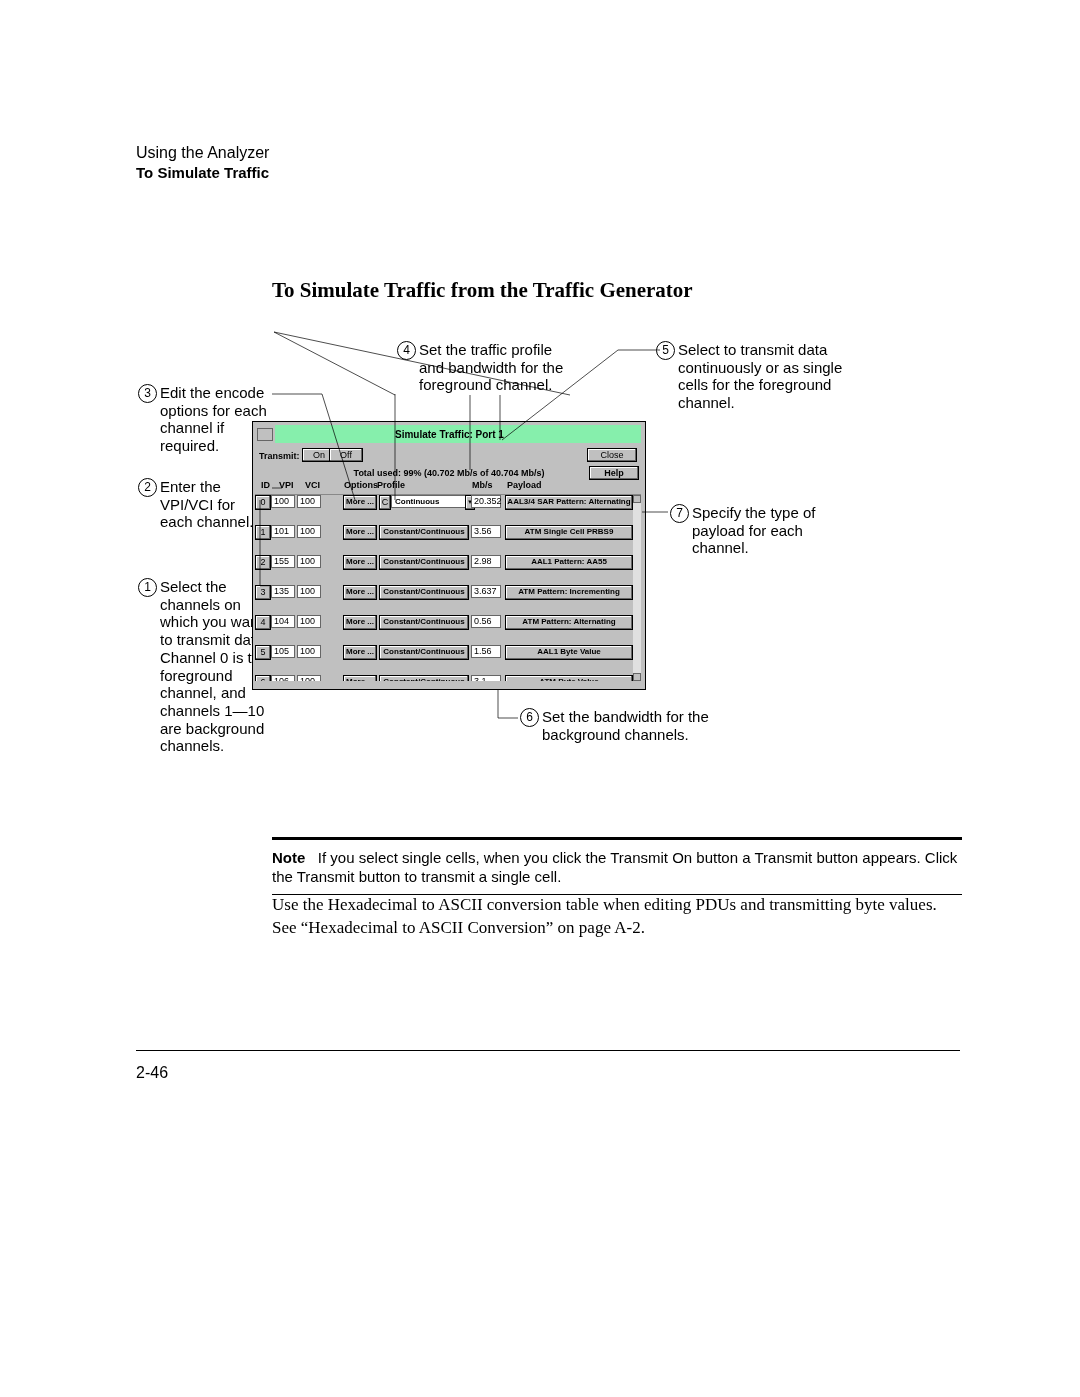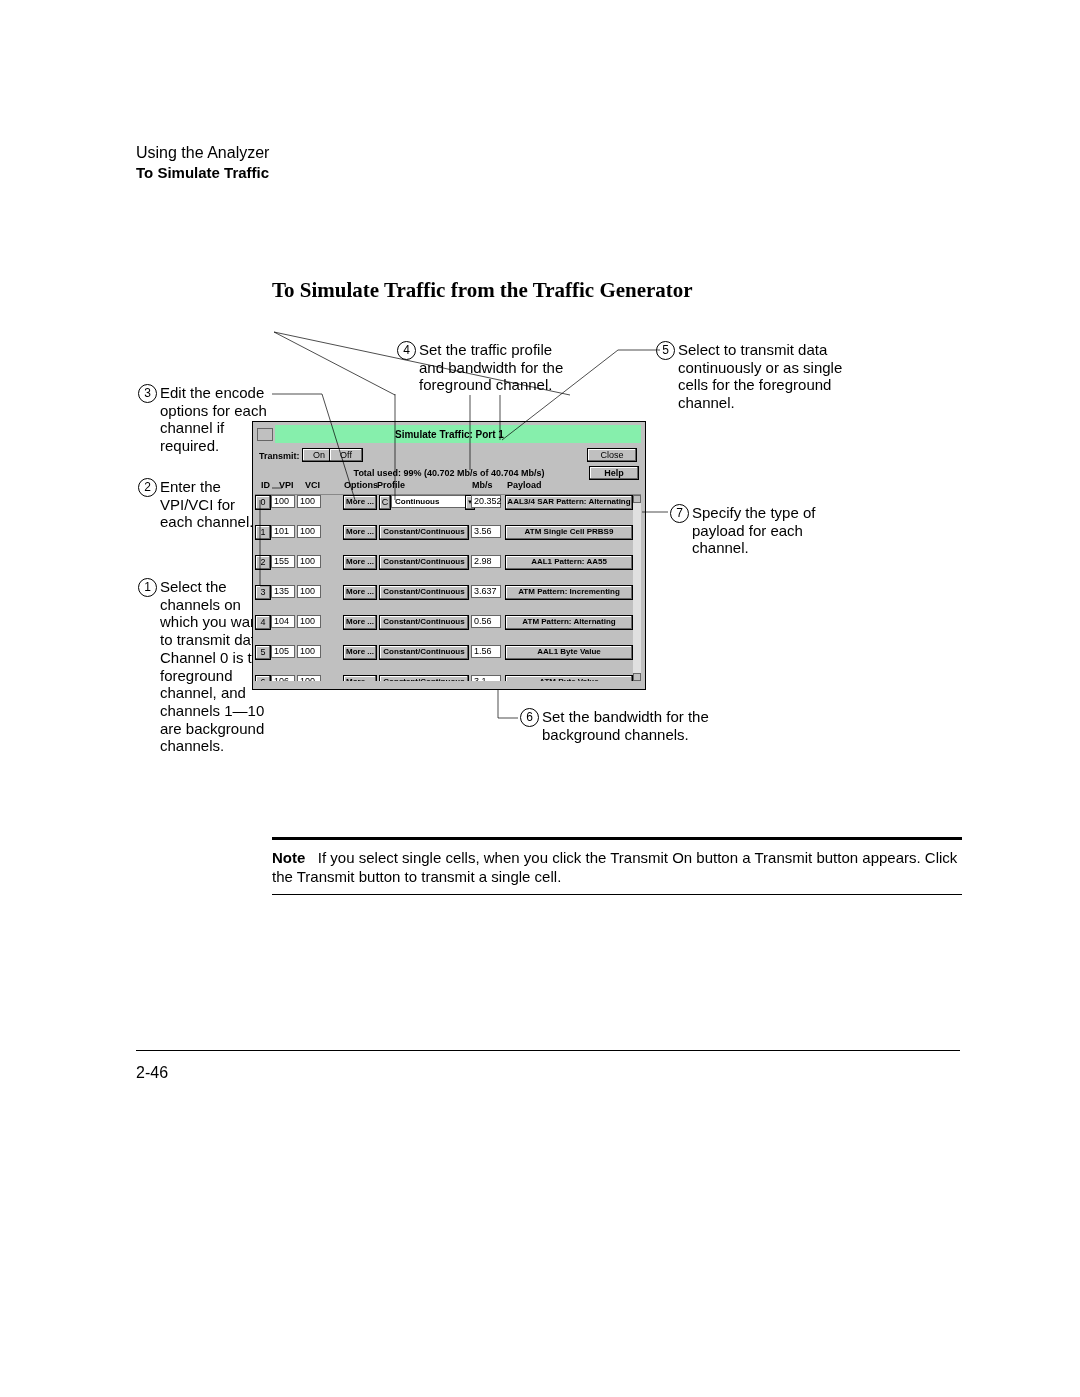--- a/index.html
+++ b/index.html
@@ -254,17 +254,18 @@
   <line x1="668" y1="512" x2="642" y2="512" stroke="#000" stroke-width="0.7"></line>
 
   <line x1="498" y1="690" x2="498" y2="718" stroke="#000" stroke-width="0.7"></line>
   <line x1="498" y1="718" x2="518" y2="718" stroke="#000" stroke-width="0.7"></line>
 </svg>
 
 <div class="notebox">
   <b>Note</b>&nbsp;&nbsp;&nbsp;<span>If you select single cells, when you click the Transmit On button a Transmit button appears. Click the Transmit button to transmit a single cell.</span>
 </div>
 
+<div class="bodypara">Use the Hexadecimal to ASCII conversion table when editing PDUs and transmitting byte values. See “Hexadecimal to ASCII Conversion” on page A-2.</div>
 
 <div class="rule"></div>
 <div class="pageno">2-46</div>
 
 </div>
 
 </body></html>

